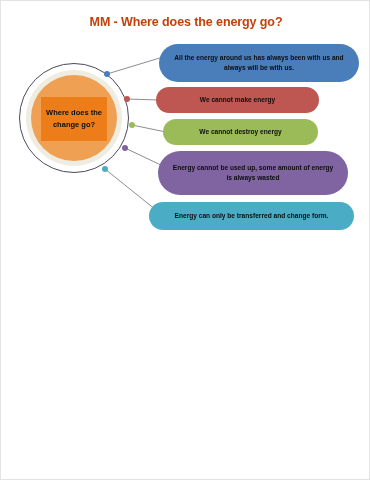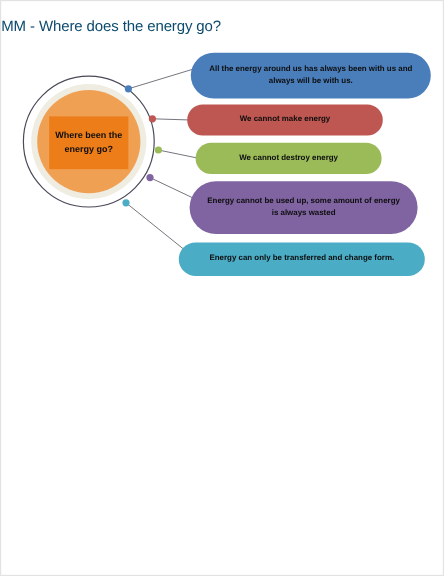--- a/index.html
+++ b/index.html
@@ -20,24 +20,24 @@
     background: #ffffff;
     box-sizing: border-box;
     border: 1px solid #e3e3e3;
     overflow: hidden;
   }
   #title {
     position: absolute;
     left: 0;
     top: 14px;
     width: 370px;
-    text-align: left;
+    text-align: center;
     font-size: 12.5px;
-    font-weight: normal;
-    color: #0c4a6e;
+    font-weight: bold;
+    color: #c2410c;
     letter-spacing: -0.1px;
   }
 
   
   #connectors {
     position: absolute;
     left: 0;
     top: 0;
     width: 370px;
     height: 480px;
@@ -141,21 +141,21 @@
     <line x1="131" y1="124" x2="165" y2="131" stroke="#5a5a64" stroke-width="0.7"></line>
     <line x1="124" y1="147" x2="162" y2="165" stroke="#5a5a64" stroke-width="0.7"></line>
     <line x1="104" y1="168" x2="155" y2="209" stroke="#5a5a64" stroke-width="0.7"></line>
   </svg>
 
   <div id="hub">
     <div id="hub-outline" style="border-color: rgb(74, 74, 90);"></div>
     <div id="hub-ring" style="background: rgb(239, 236, 225);"></div>
     <div id="hub-core" style="background: rgb(240, 160, 83);"></div>
     <div id="hub-label-box" style="background: rgb(237, 125, 24);">
-      <span class="txt">Where been the energy go?</span>
+      <span class="txt">Where does the change go?</span>
     </div>
   </div>
 
   <div class="pill" id="pill-0" style="background: rgb(74, 126, 187);">
     <span class="txt">All the energy around us has always been with us and always will be with us.</span>
   </div>
   <div class="pill" id="pill-1" style="background: rgb(190, 87, 81);">
     <span class="txt">We cannot make energy</span>
   </div>
   <div class="pill" id="pill-2" style="background: rgb(155, 187, 89);">

